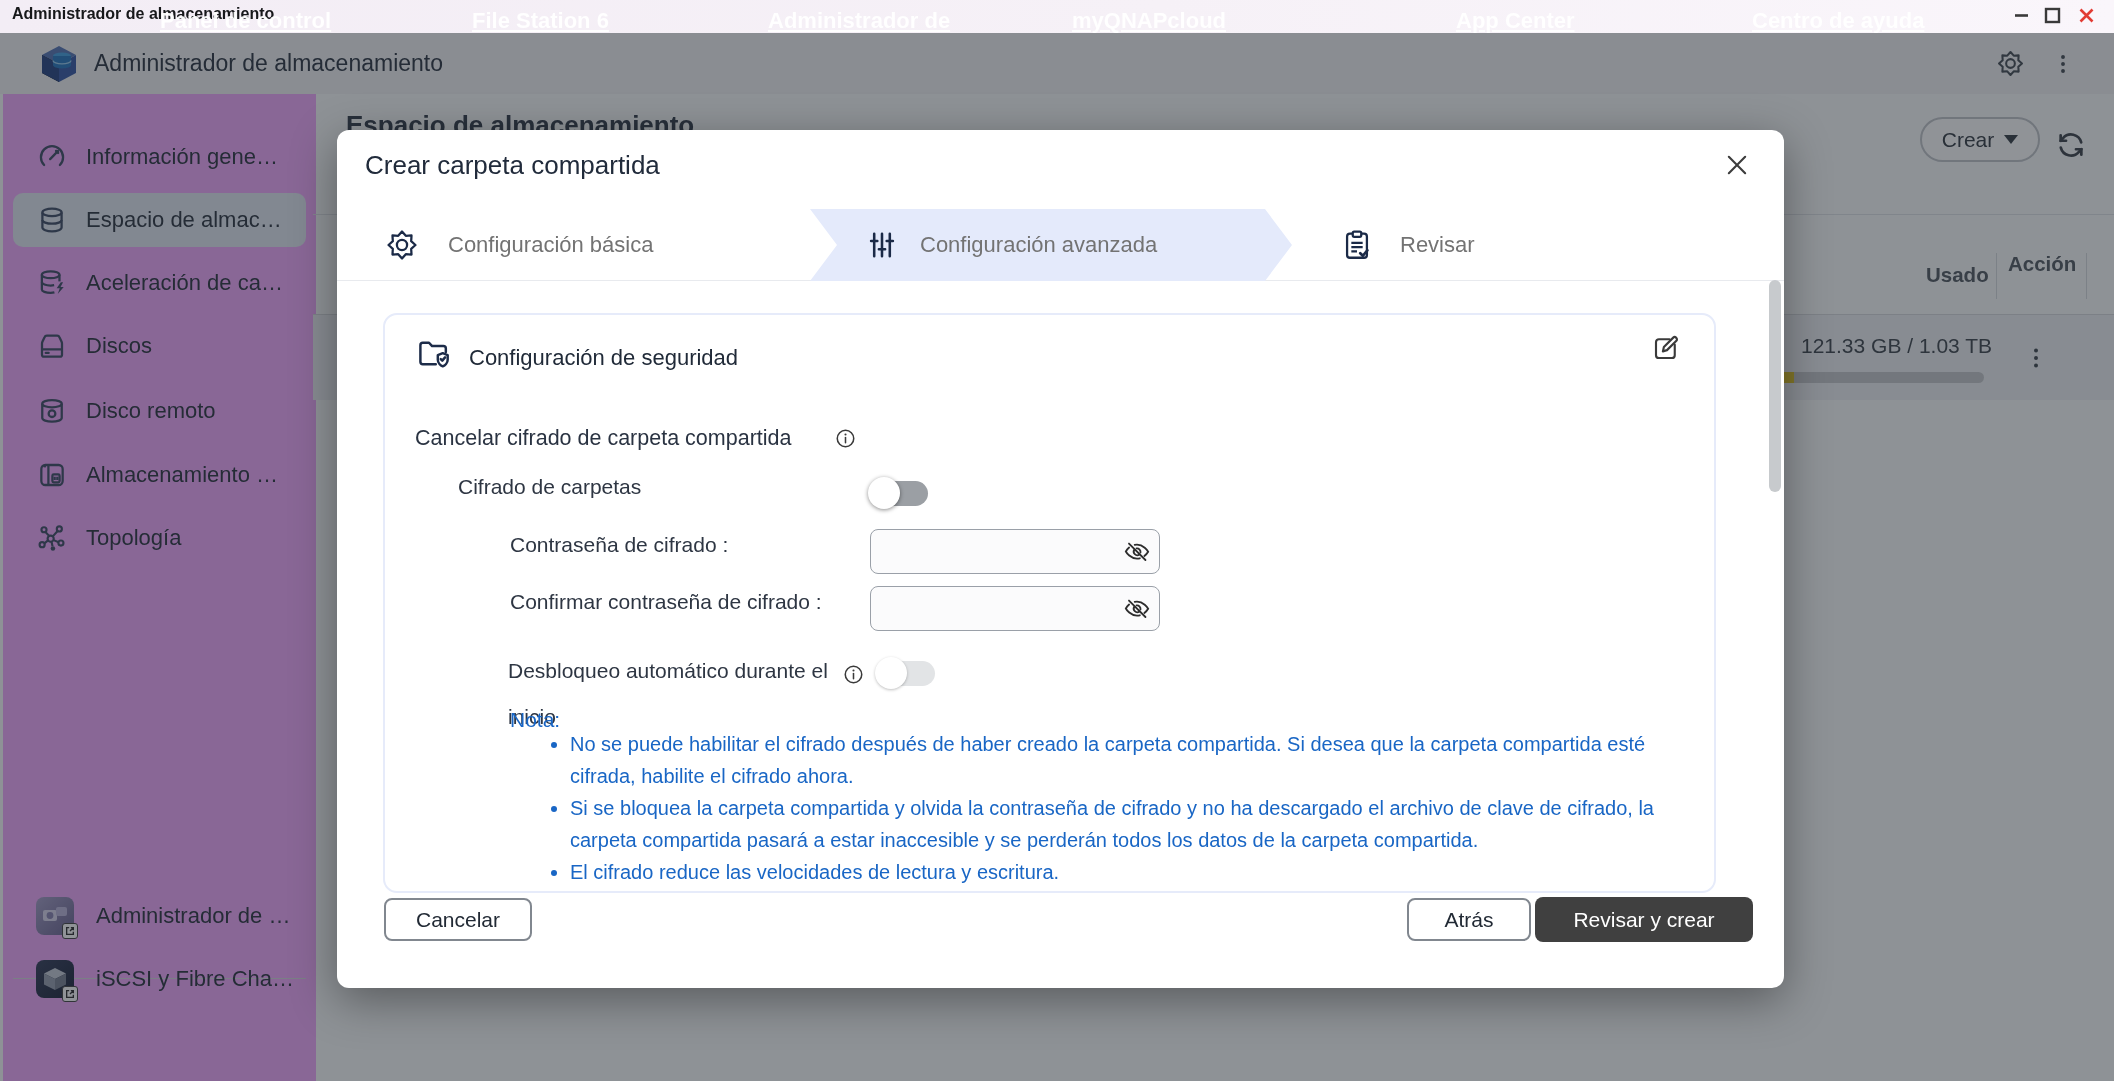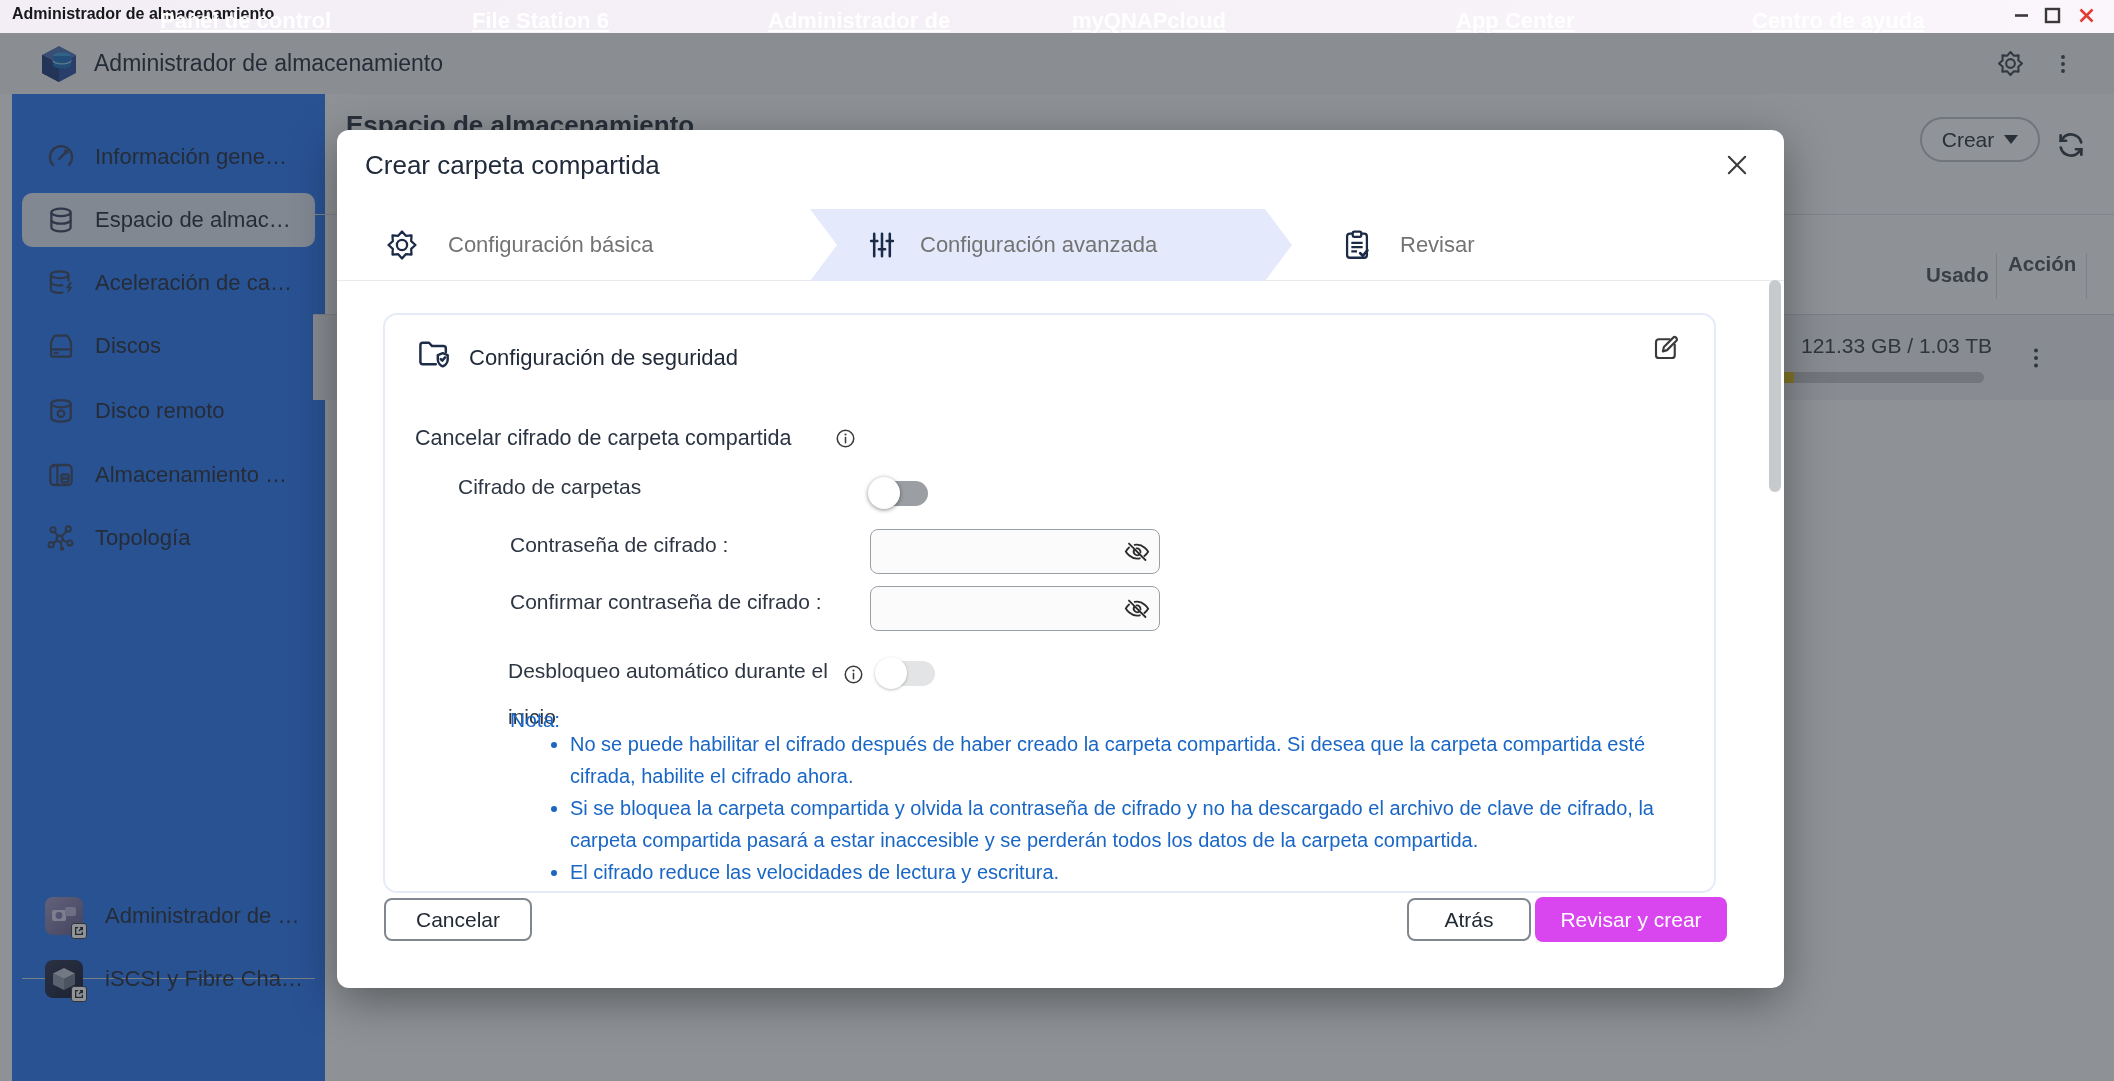--- a/index.html
+++ b/index.html
@@ -19,21 +19,21 @@
   .ghost-tab{ position:absolute; top:8px; font-size:22px; font-weight:700; color:rgba(255,255,255,.95); white-space:nowrap;text-decoration:underline;}
   .winctl{ position:absolute; top:7px; cursor:pointer; }
 
   
   .app-header{ position:absolute; left:0; top:33px; width:2114px; height:61px; background:#f2f2f4;}
   .app-icon{ position:absolute; left:38px; top:10px; }
   .app-title{ position:absolute; left:94px; top:17px; font-size:23px; color:#333c48;}
   .hdr-ico{ position:absolute; top:16px; color:#4b525a; cursor:pointer;}
 
   
-  .sidebar{ position:absolute; left:12px; top:94px; width:313px; height:987px; background:#3b82f6;}
+  .sidebar{ position:absolute; left:3px; top:94px; width:313px; height:987px; background:#f0abfc;}
   .side-item{ position:absolute; left:10px; width:293px; height:54px; border-radius:10px;
     display:flex; align-items:center; cursor:pointer; color:#45516b;}
   .side-item.sel{ background:#e2e8f1;}
   .s-ico{ position:absolute; left:23px; width:32px; height:32px;}
   .s-lbl{ position:absolute; left:73px; font-size:22px; color:#333b47; white-space:nowrap;}
   .side-div{ position:absolute; left:10px; top:884px; width:293px; height:1px; background:#d3d7dc;}
   .side-app{ position:absolute; left:10px; width:293px; height:58px; display:flex; align-items:center; cursor:pointer;}
   .sa-ico{ position:absolute; left:23px; width:38px; height:38px; border-radius:8px;}
   .badge{ position:absolute; right:-4px; bottom:-4px; width:16px; height:16px; background:#fdfdfd;
     border:1px solid #4a4a4a; border-radius:3px; color:#333; display:flex; align-items:center; justify-content:center;}
@@ -423,17 +423,17 @@
 
     <span class="note-lbl" style="color: rgb(25, 102, 197);">Nota:</span>
     <ul class="note-list">
       <li style="color: rgb(25, 102, 197);">No se puede habilitar el cifrado después de haber creado la carpeta compartida. Si desea que la carpeta compartida esté cifrada, habilite el cifrado ahora.</li>
       <li style="color: rgb(25, 102, 197);">Si se bloquea la carpeta compartida y olvida la contraseña de cifrado y no ha descargado el archivo de clave de cifrado, la carpeta compartida pasará a estar inaccesible y se perderán todos los datos de la carpeta compartida.</li>
       <li style="color: rgb(25, 102, 197);">El cifrado reduce las velocidades de lectura y escritura.</li>
     </ul>
 
     <button class="btn outline" style="left:47px;top:768px;width:148px;height:43px">Cancelar</button>
     <button class="btn outline" style="left:1070px;top:768px;width:124px;height:43px">Atrás</button>
-    <button class="btn dark" style="left: 1198px; top: 767px; width: 192px; height: 45px; background: #d946ef;">Revisar y crear</button>
+    <button class="btn dark" style="left: 1198px; top: 767px; width: 218px; height: 45px; background: #404040;">Revisar y crear</button>
 
     <span class="m-scroll"></span>
   </div>
 </div>
 
 </body></html>

